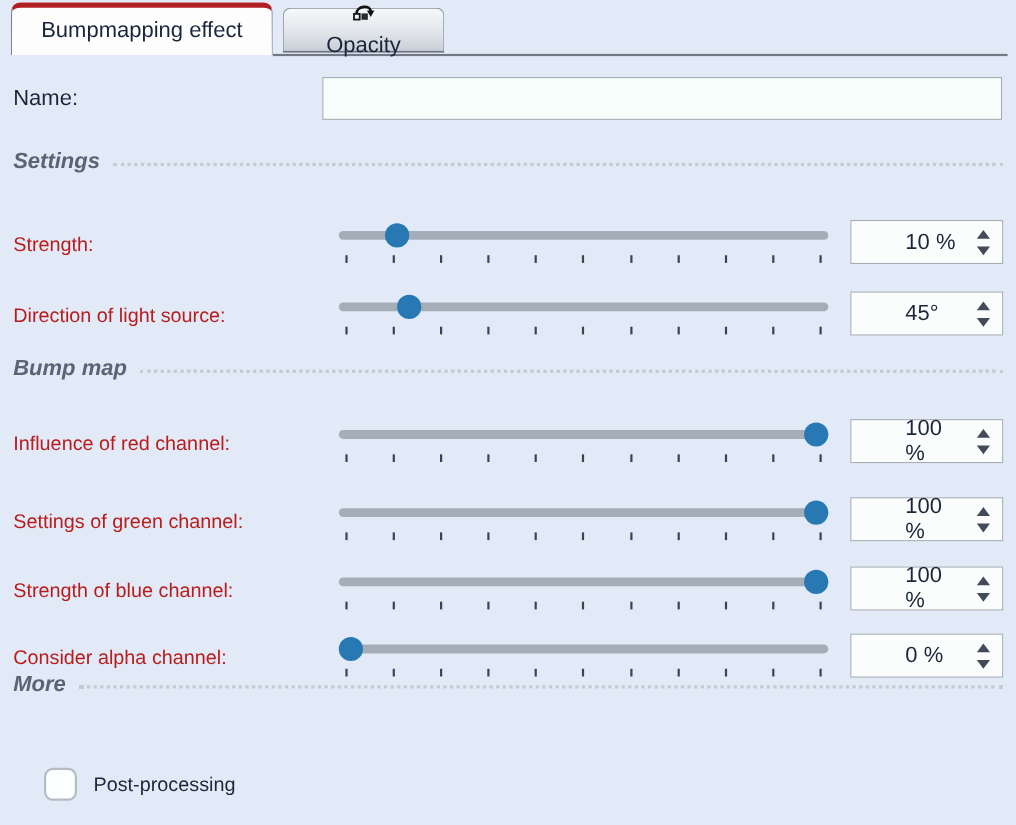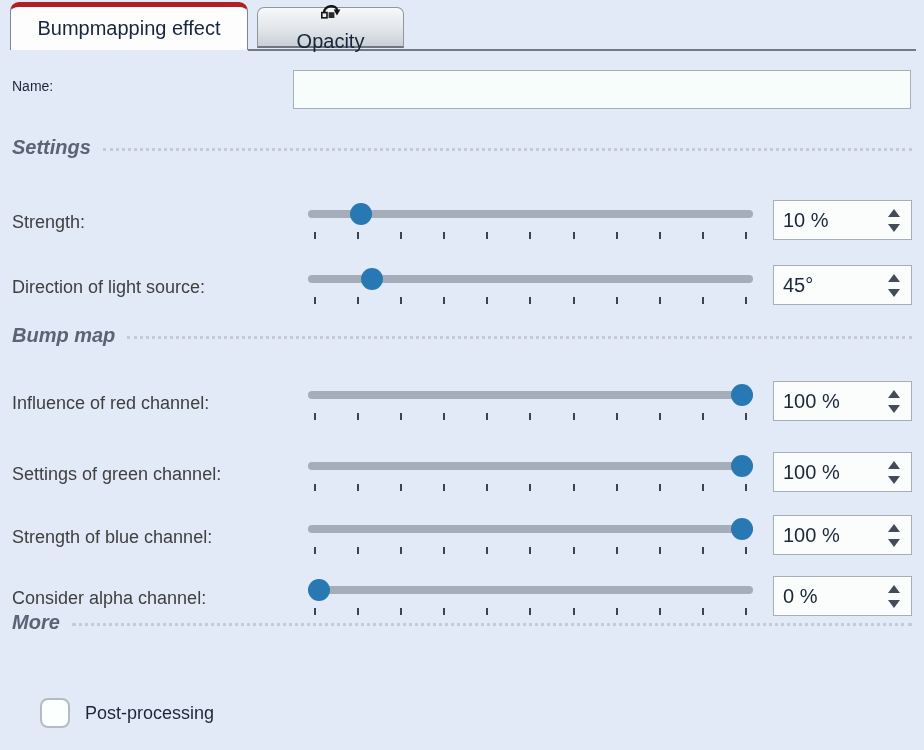--- a/index.html
+++ b/index.html
@@ -29,40 +29,40 @@
     position:absolute; left:257px; top:7px; width:147px; height:41px;
     background:linear-gradient(#f6f8fa, #e2e6ea 55%, #c9cfd6);
     border:1px solid #8f969e; border-bottom:2px solid #6f7680;
     border-radius:7px 7px 0 0;
     display:flex; align-items:center; justify-content:center; gap:7px;
     font-size:20px; color:#17263b; z-index:1; cursor:pointer;flex-direction:column;
   }
   .tab-inactive svg { display:block; }
 
   
-  .name-label { position:absolute; left:12px; top:78px; font-size:14px; }
+  .name-label { position:absolute; left:12px; top:78px; font-size:20px; }
   .name-input {
     position:absolute; left:293px; top:70px; width:618px; height:39px;
     background:#f6fdfb; border:1px solid #a7aeb6; outline:none;
     font-family:"Liberation Sans", sans-serif; font-size:18px; padding:0 8px; color:#1b2738;
   }
 
   
   .section {
     position:absolute; left:12px; right:12px; height:26px;
     display:flex; align-items:center; gap:12px;
   }
   .section .title { font-size:20px; font-weight:700; color:#5b6375; white-space:nowrap;font-style:italic; }
   .section .leader { flex:1; border-top:3px dotted #c6cad2; margin-top:4px; }
 
   
   .srow { position:absolute; left:0; width:924px; height:44px; }
   .srow .row-label {
     position:absolute; left:12px; top:15px; height:16px; line-height:16px;
-    font-size:18px; color:#404040; white-space:nowrap;
+    font-size:18px; color:#b91c1c; white-space:nowrap;
   }
   .slider { position:absolute; left:308px; top:0; width:445px; height:44px; cursor:pointer; }
   .slider .track {
     position:absolute; left:0; right:0; top:11px; height:8px;
     background:#a5adb8; border-radius:4px;
   }
   .slider .handle {
     position:absolute; top:4px; width:22px; height:22px; border-radius:50%;
     background:#2878b4; cursor:grab;
   }
@@ -71,21 +71,21 @@
     display:flex; justify-content:space-between;
   }
   .slider .tick { width:2px; height:7px; background:#3c4452; }
 
   
   .spinbox {
     position:absolute; left:773px; width:139px; height:40px;
     background:#fbfdfd; border:1px solid #a7aeb6;
     display:flex; align-items:center;
   }
-  .spin-value { flex:1; font-size:20px; padding-left:9px; color:#1b2738; }
+  .spin-value { flex:1; font-size:20px; padding-left:9px; color:#1b2738;margin-left:40px; }
   .spin-buttons {
     width:34px; height:100%; display:flex; flex-direction:column;
     align-items:center; justify-content:center; gap:7px;
   }
   .arrow-up, .arrow-down { width:0; height:0; cursor:pointer; }
   .arrow-up    { border-left:6px solid transparent; border-right:6px solid transparent; border-bottom:8px solid #434b58; }
   .arrow-down  { border-left:6px solid transparent; border-right:6px solid transparent; border-top:8px solid #434b58; }
 
   
   .check-row { position:absolute; left:12px; top:698px; height:30px; display:flex; align-items:center; gap:15px;margin-left:28px; }

